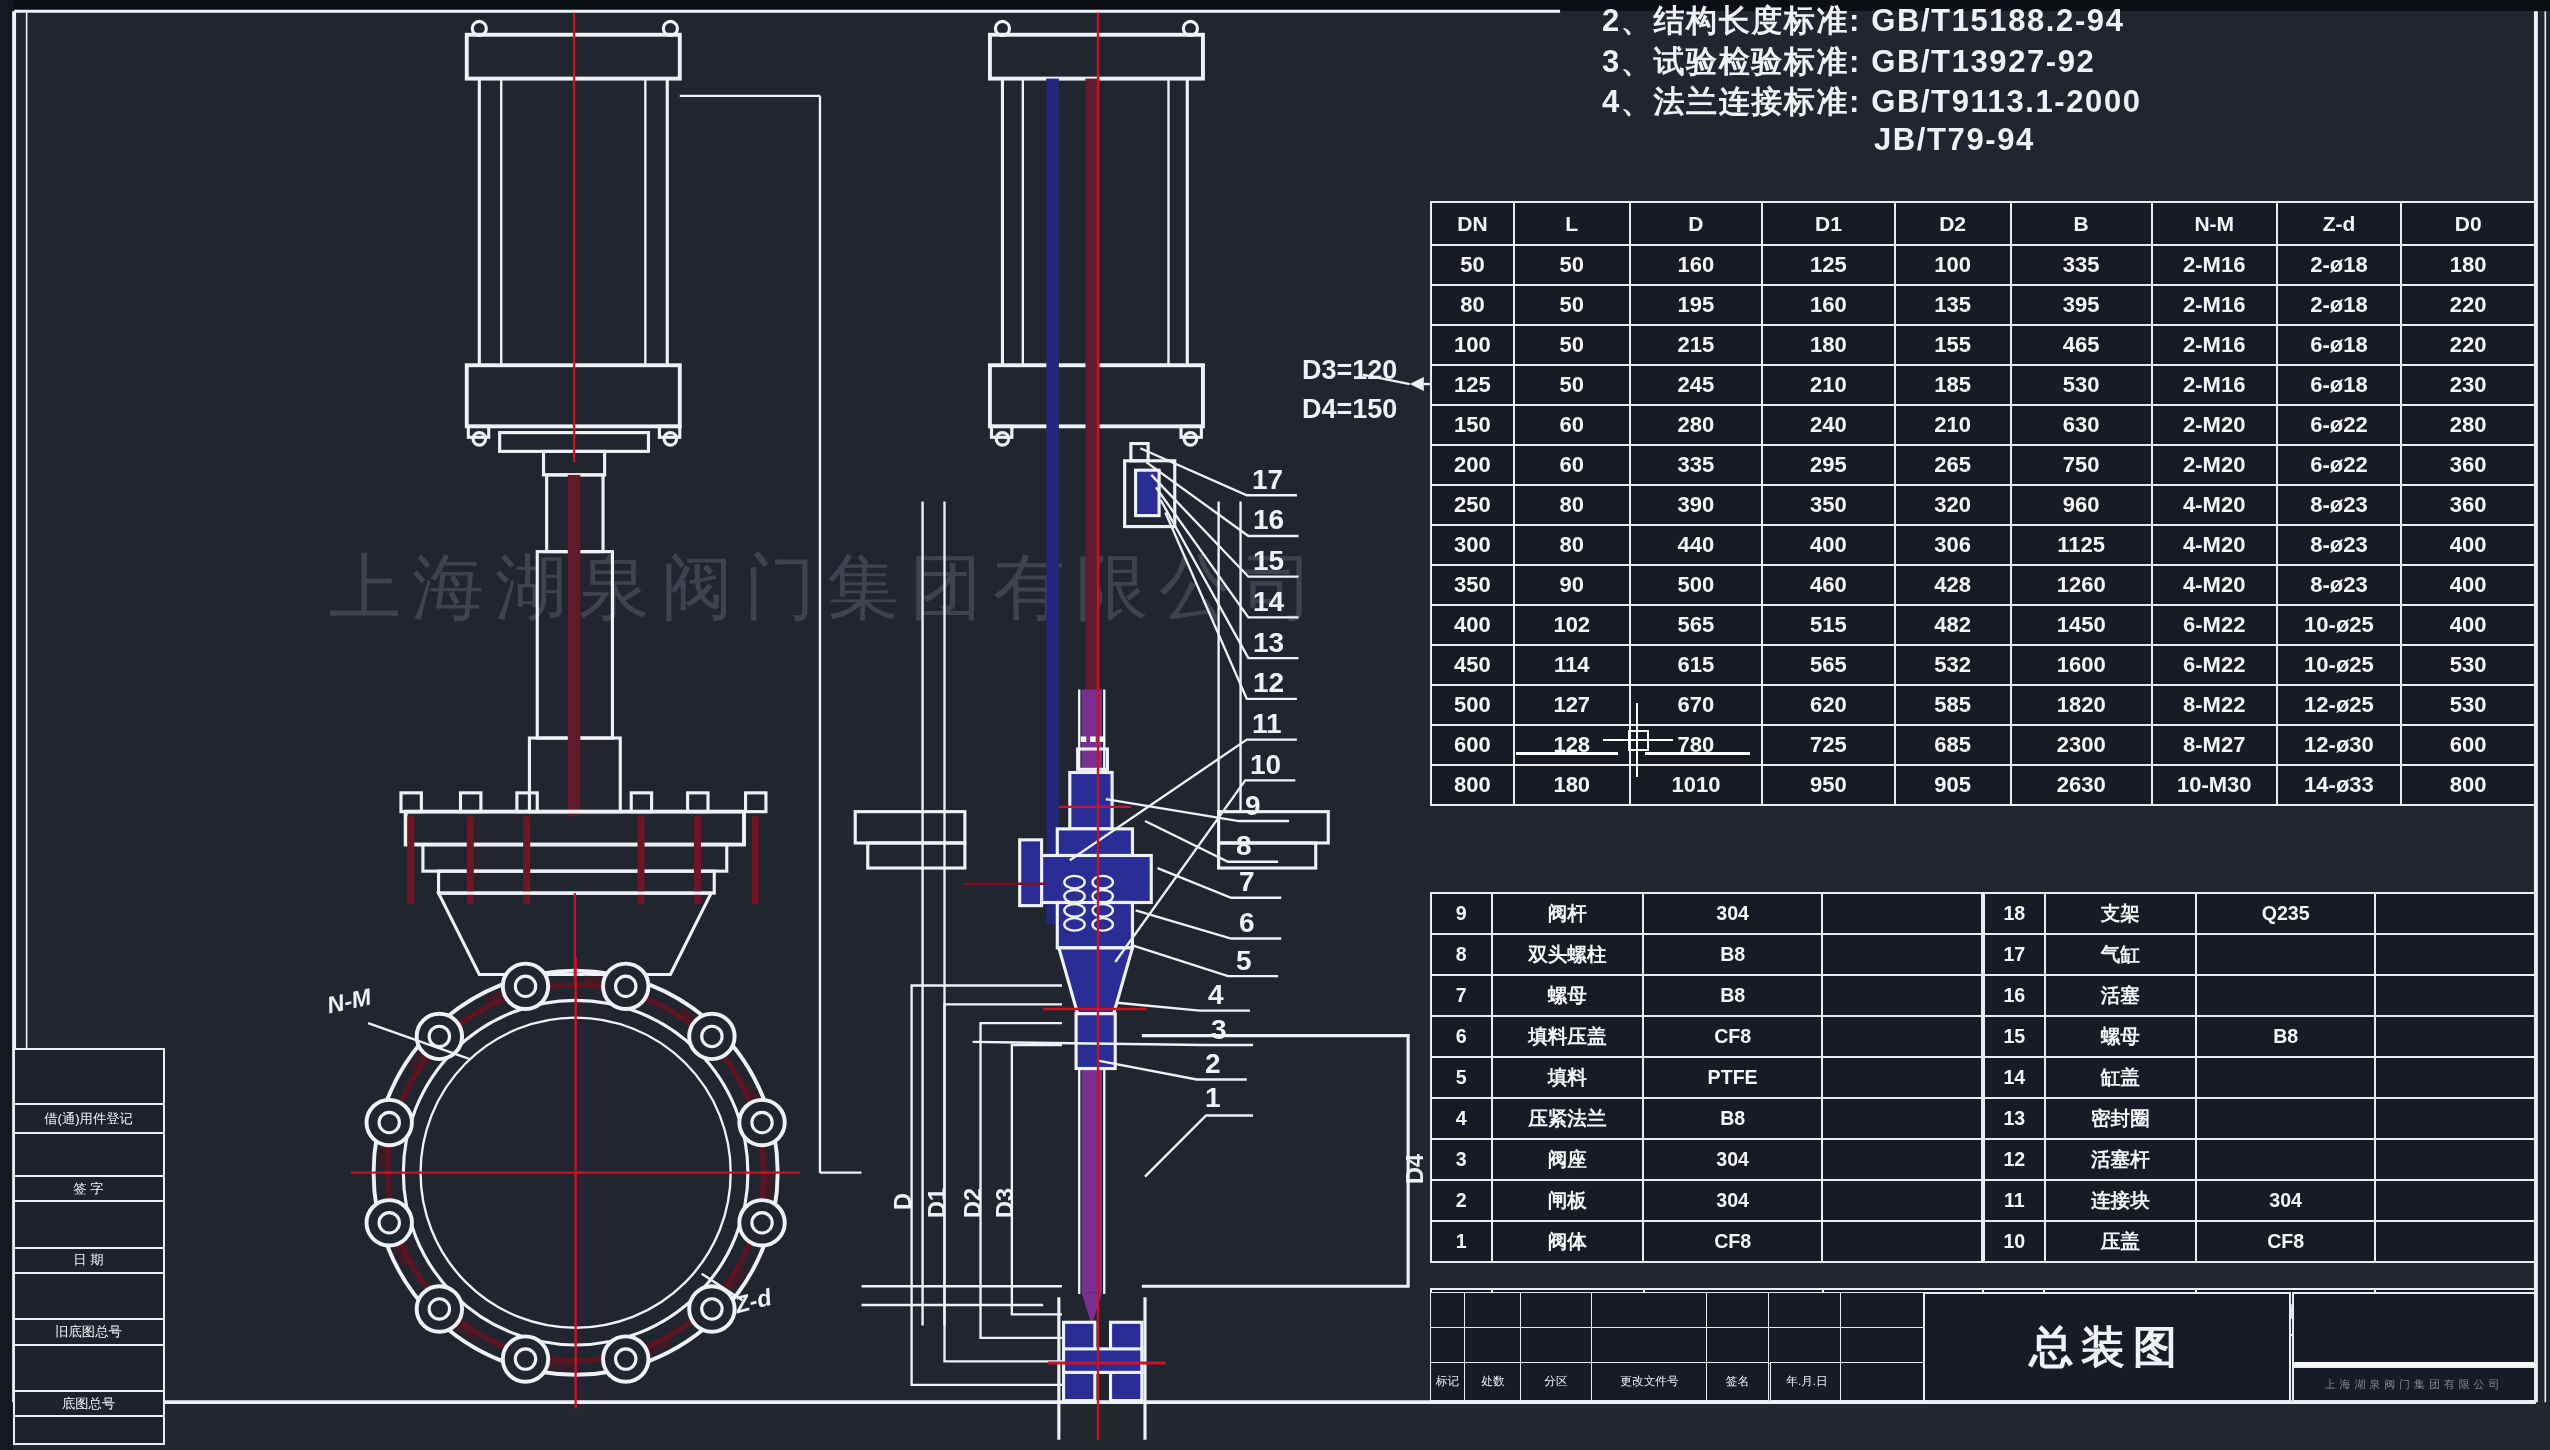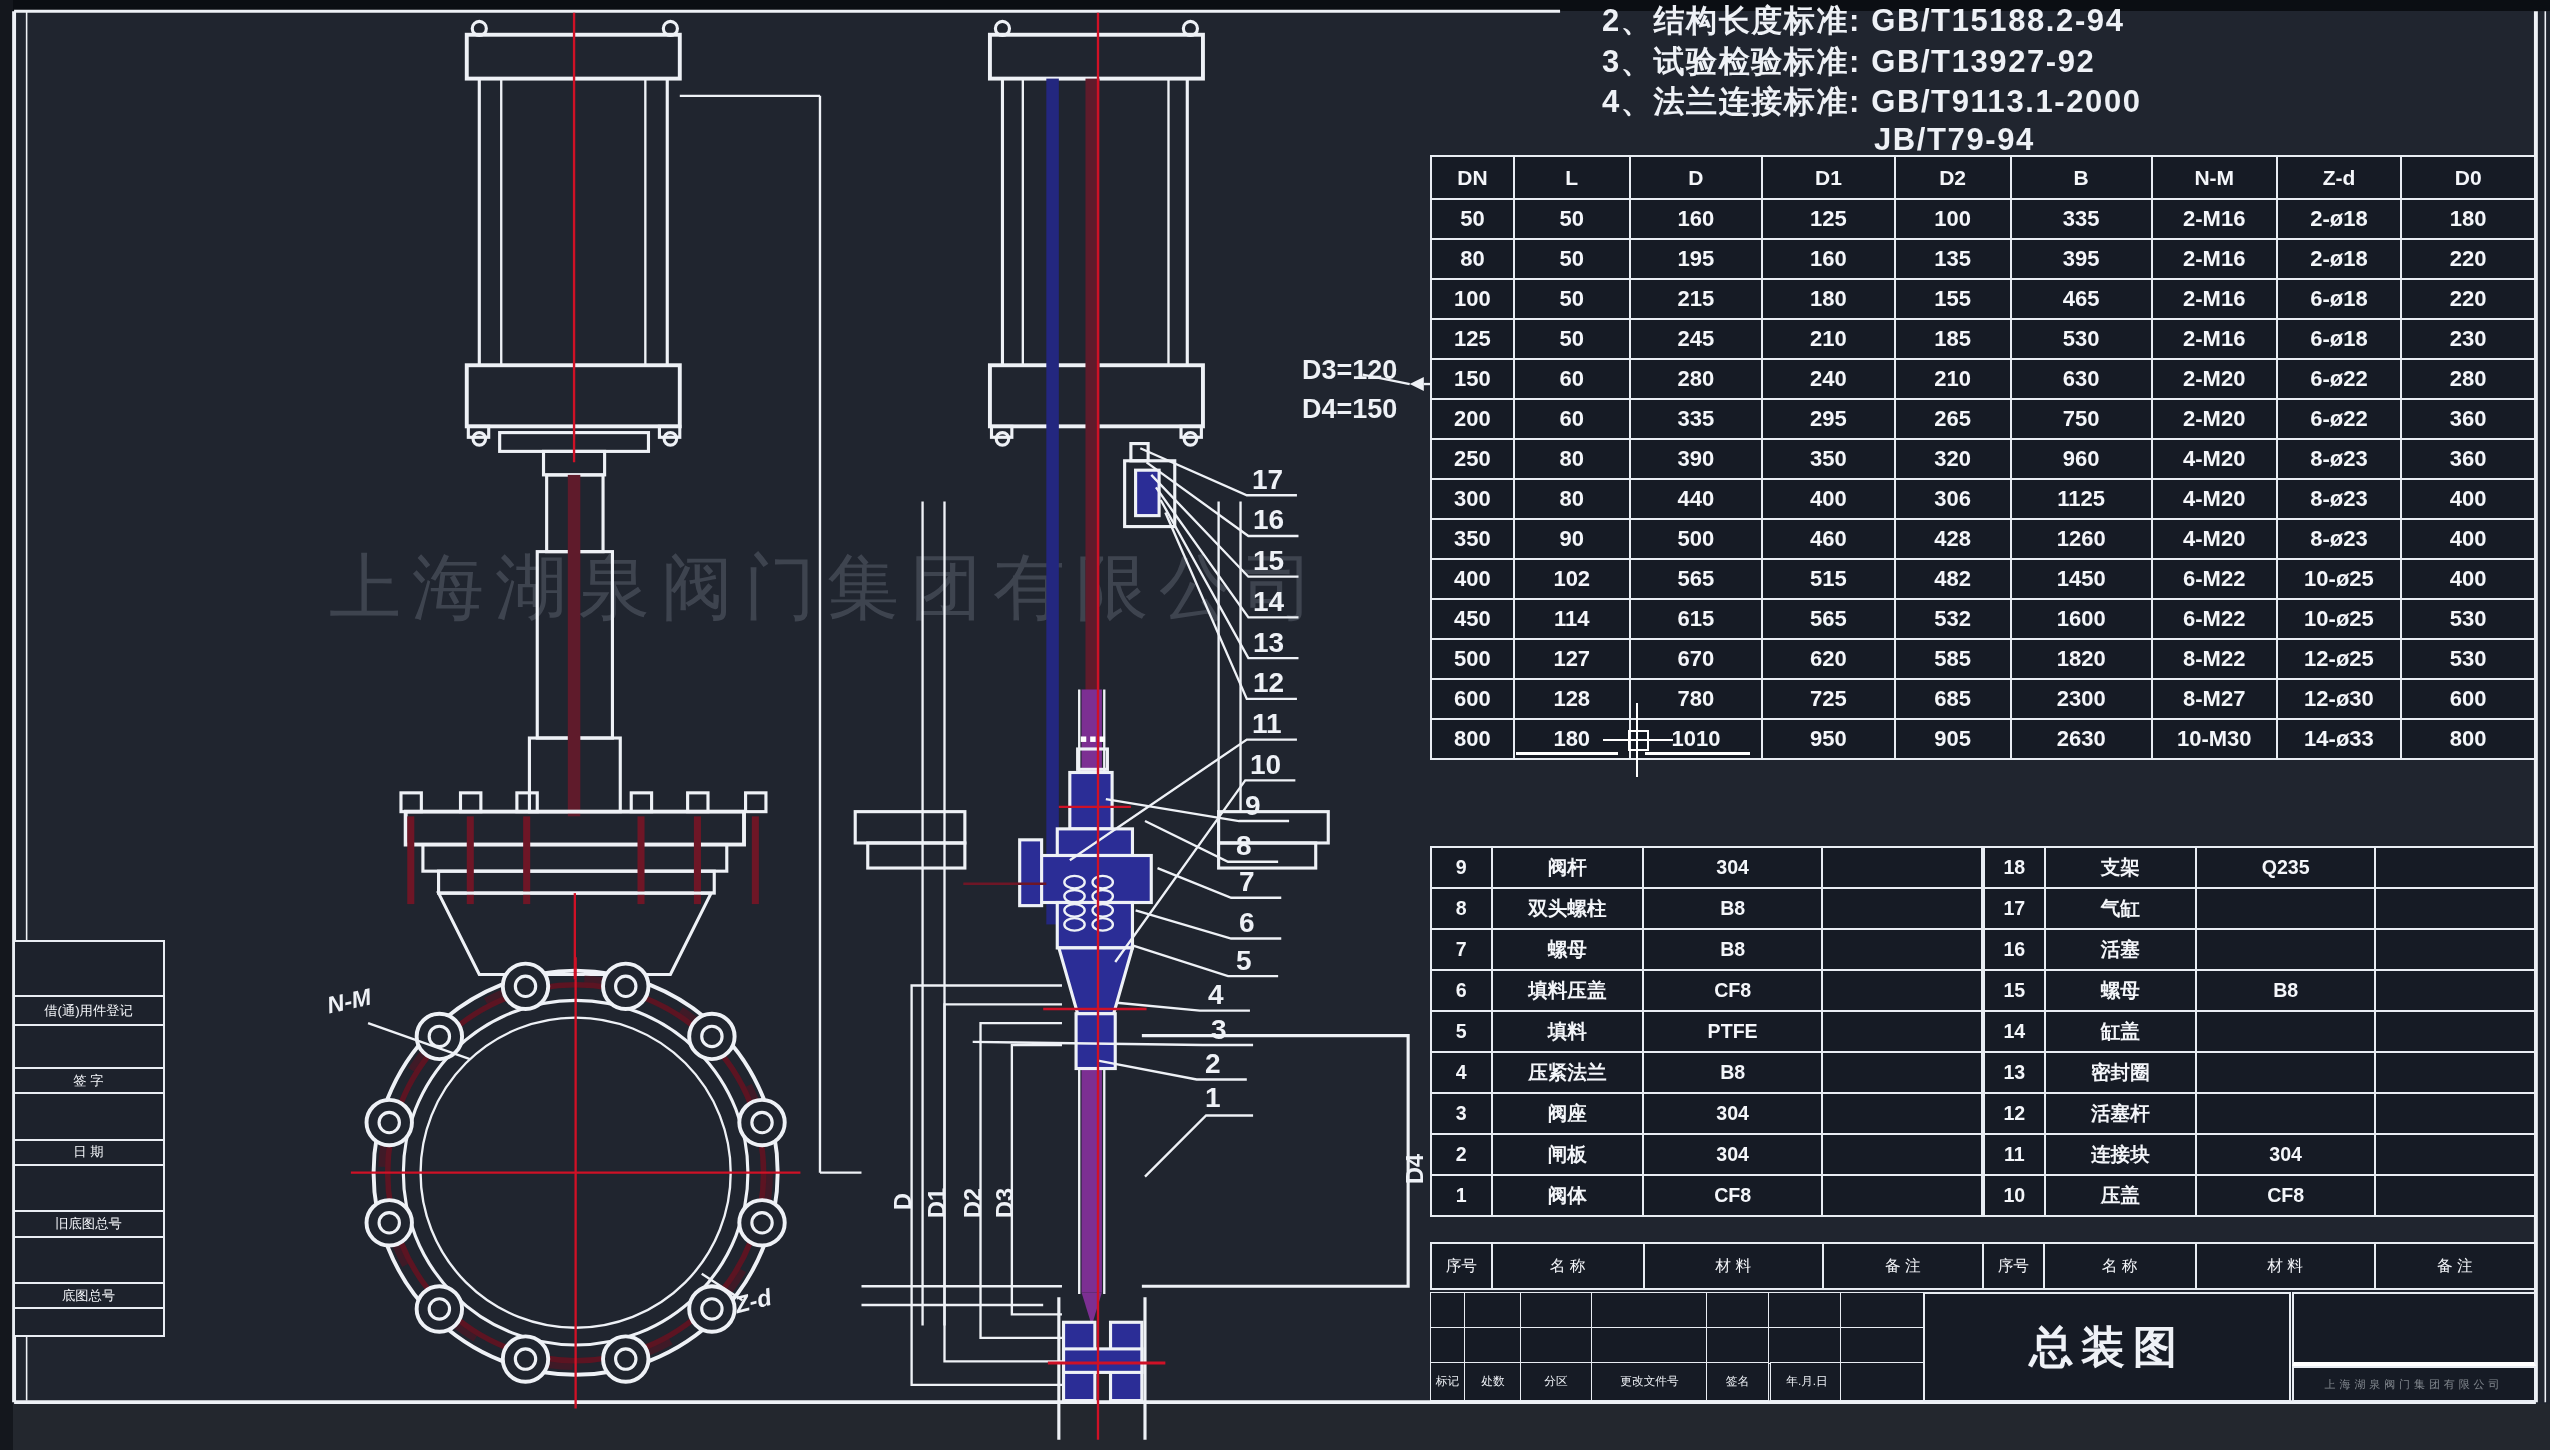--- a/index.html
+++ b/index.html
@@ -16,21 +16,21 @@
   svg.linework{left:0;top:0;z-index:2;}
   
   .note{position:absolute;font-size:31px;font-weight:bold;letter-spacing:1.6px;z-index:3;white-space:nowrap;}
   
   .co{position:absolute;font-size:28px;font-weight:bold;z-index:3;}
   .vlab{position:absolute;font-size:23.5px;font-weight:bold;transform:rotate(-90deg);
         transform-origin:left top;z-index:3;}
   .slab{position:absolute;font-size:23.5px;font-weight:bold;font-style:italic;z-index:3;}
   .dann{position:absolute;font-size:27px;font-weight:bold;line-height:39px;z-index:3;white-space:nowrap;}
   
-  .tablayer{z-index:3;}
+  .tablayer{z-index:3;margin-top:46px;}
   table{border-collapse:collapse;table-layout:fixed;}
   .dimtab{width:1106px;}
   .dimtab td{border:2.3px solid #e9edf3;background:#161b25;text-align:center;vertical-align:middle;
              font-weight:bold;font-size:22px;color:#f4f6fa;padding:0;height:38px;overflow:hidden;}
   .dimtab tbody.thead td{height:41px;font-size:21px;}
   .bomwrap{display:flex;width:1106px;}
   .bomtab{width:553px;}
   .bomtab td{border:2.3px solid #e9edf3;background:#161b25;text-align:center;vertical-align:middle;
              font-weight:bold;font-size:19.6px;color:#f4f6fa;padding:0;height:39px;overflow:hidden;}
   .bomhead{width:1106px;}
@@ -42,21 +42,21 @@
             font-size:11.7px;display:flex;align-items:center;justify-content:center;overflow:hidden;}
   .tb-title{position:absolute;left:493px;top:0;width:368px;height:110px;border:2.3px solid #e9edf3;
             background:#161b25;box-sizing:border-box;display:flex;align-items:center;justify-content:center;
             font-size:44px;font-weight:bold;letter-spacing:7.8px;text-align:center;}
   .tb-right-top{position:absolute;left:862px;top:0;width:244px;height:74px;border:2.3px solid #e9edf3;
             border-bottom:4.7px solid #fff;background:#161b25;box-sizing:border-box;}
   .tb-right-bot{position:absolute;left:862px;top:74px;width:244px;height:36px;border:2.3px solid #e9edf3;
             background:#161b25;box-sizing:border-box;display:flex;align-items:center;justify-content:center;
             font-size:11px;letter-spacing:3.9px;color:rgba(230,235,240,.5);overflow:hidden;}
   
-  .margin-strip{left:12.5px;top:942px;width:152px;z-index:3;}
+  .margin-strip{left:12.5px;top:1050px;width:152px;z-index:3;}
   .ms-cell{border:2.3px solid #e9edf3;background:#1d222c;box-sizing:border-box;width:152px;
            display:flex;align-items:center;justify-content:center;font-size:13.3px;color:#f4f6fa;
            margin-top:-2.3px;overflow:hidden;}
   
   .cursor-v{left:1636px;top:703px;width:2.3px;height:74px;background:#fff;z-index:5;}
   .cursor-h{left:1603px;top:739px;width:70px;height:2.3px;background:#fff;z-index:5;}
   .cursor-box{left:1628px;top:730px;width:17px;height:17px;border:2.3px solid #fff;z-index:5;}
   .sel-u1{left:1516px;top:752px;width:102px;height:3.1px;background:#fff;z-index:5;}
   .sel-u2{left:1645px;top:752px;width:105px;height:3.1px;background:#fff;z-index:5;}
 </style>

